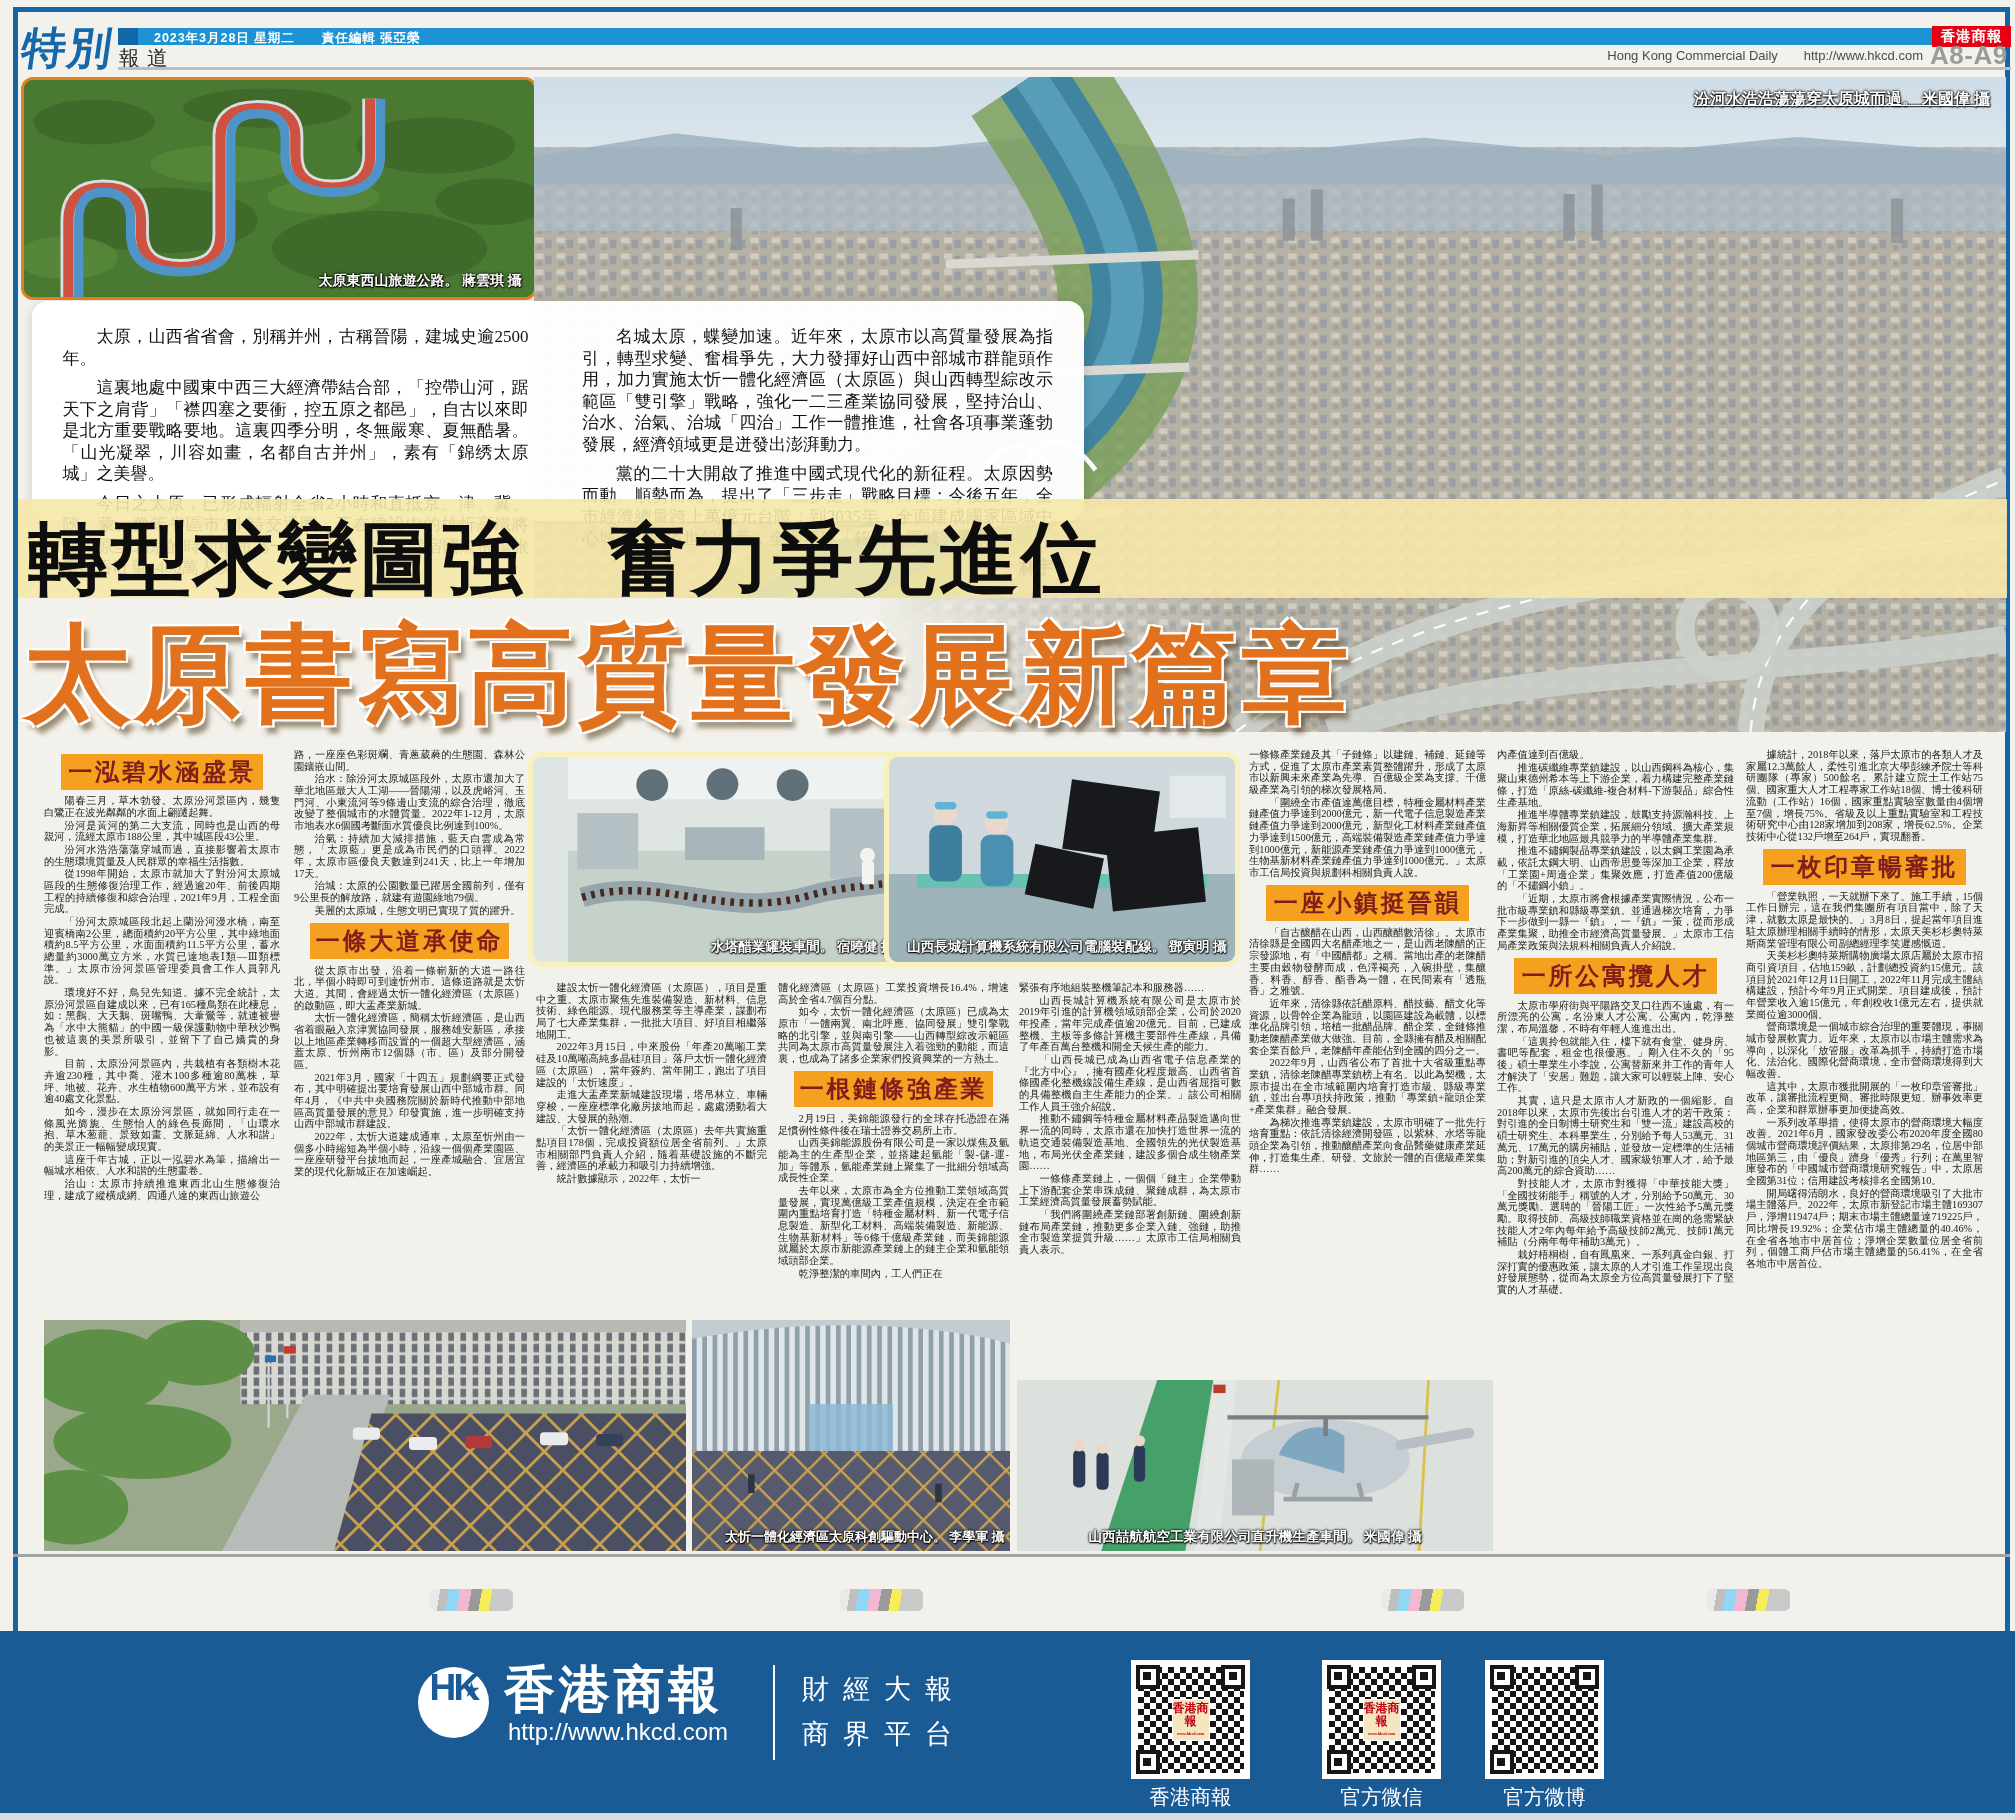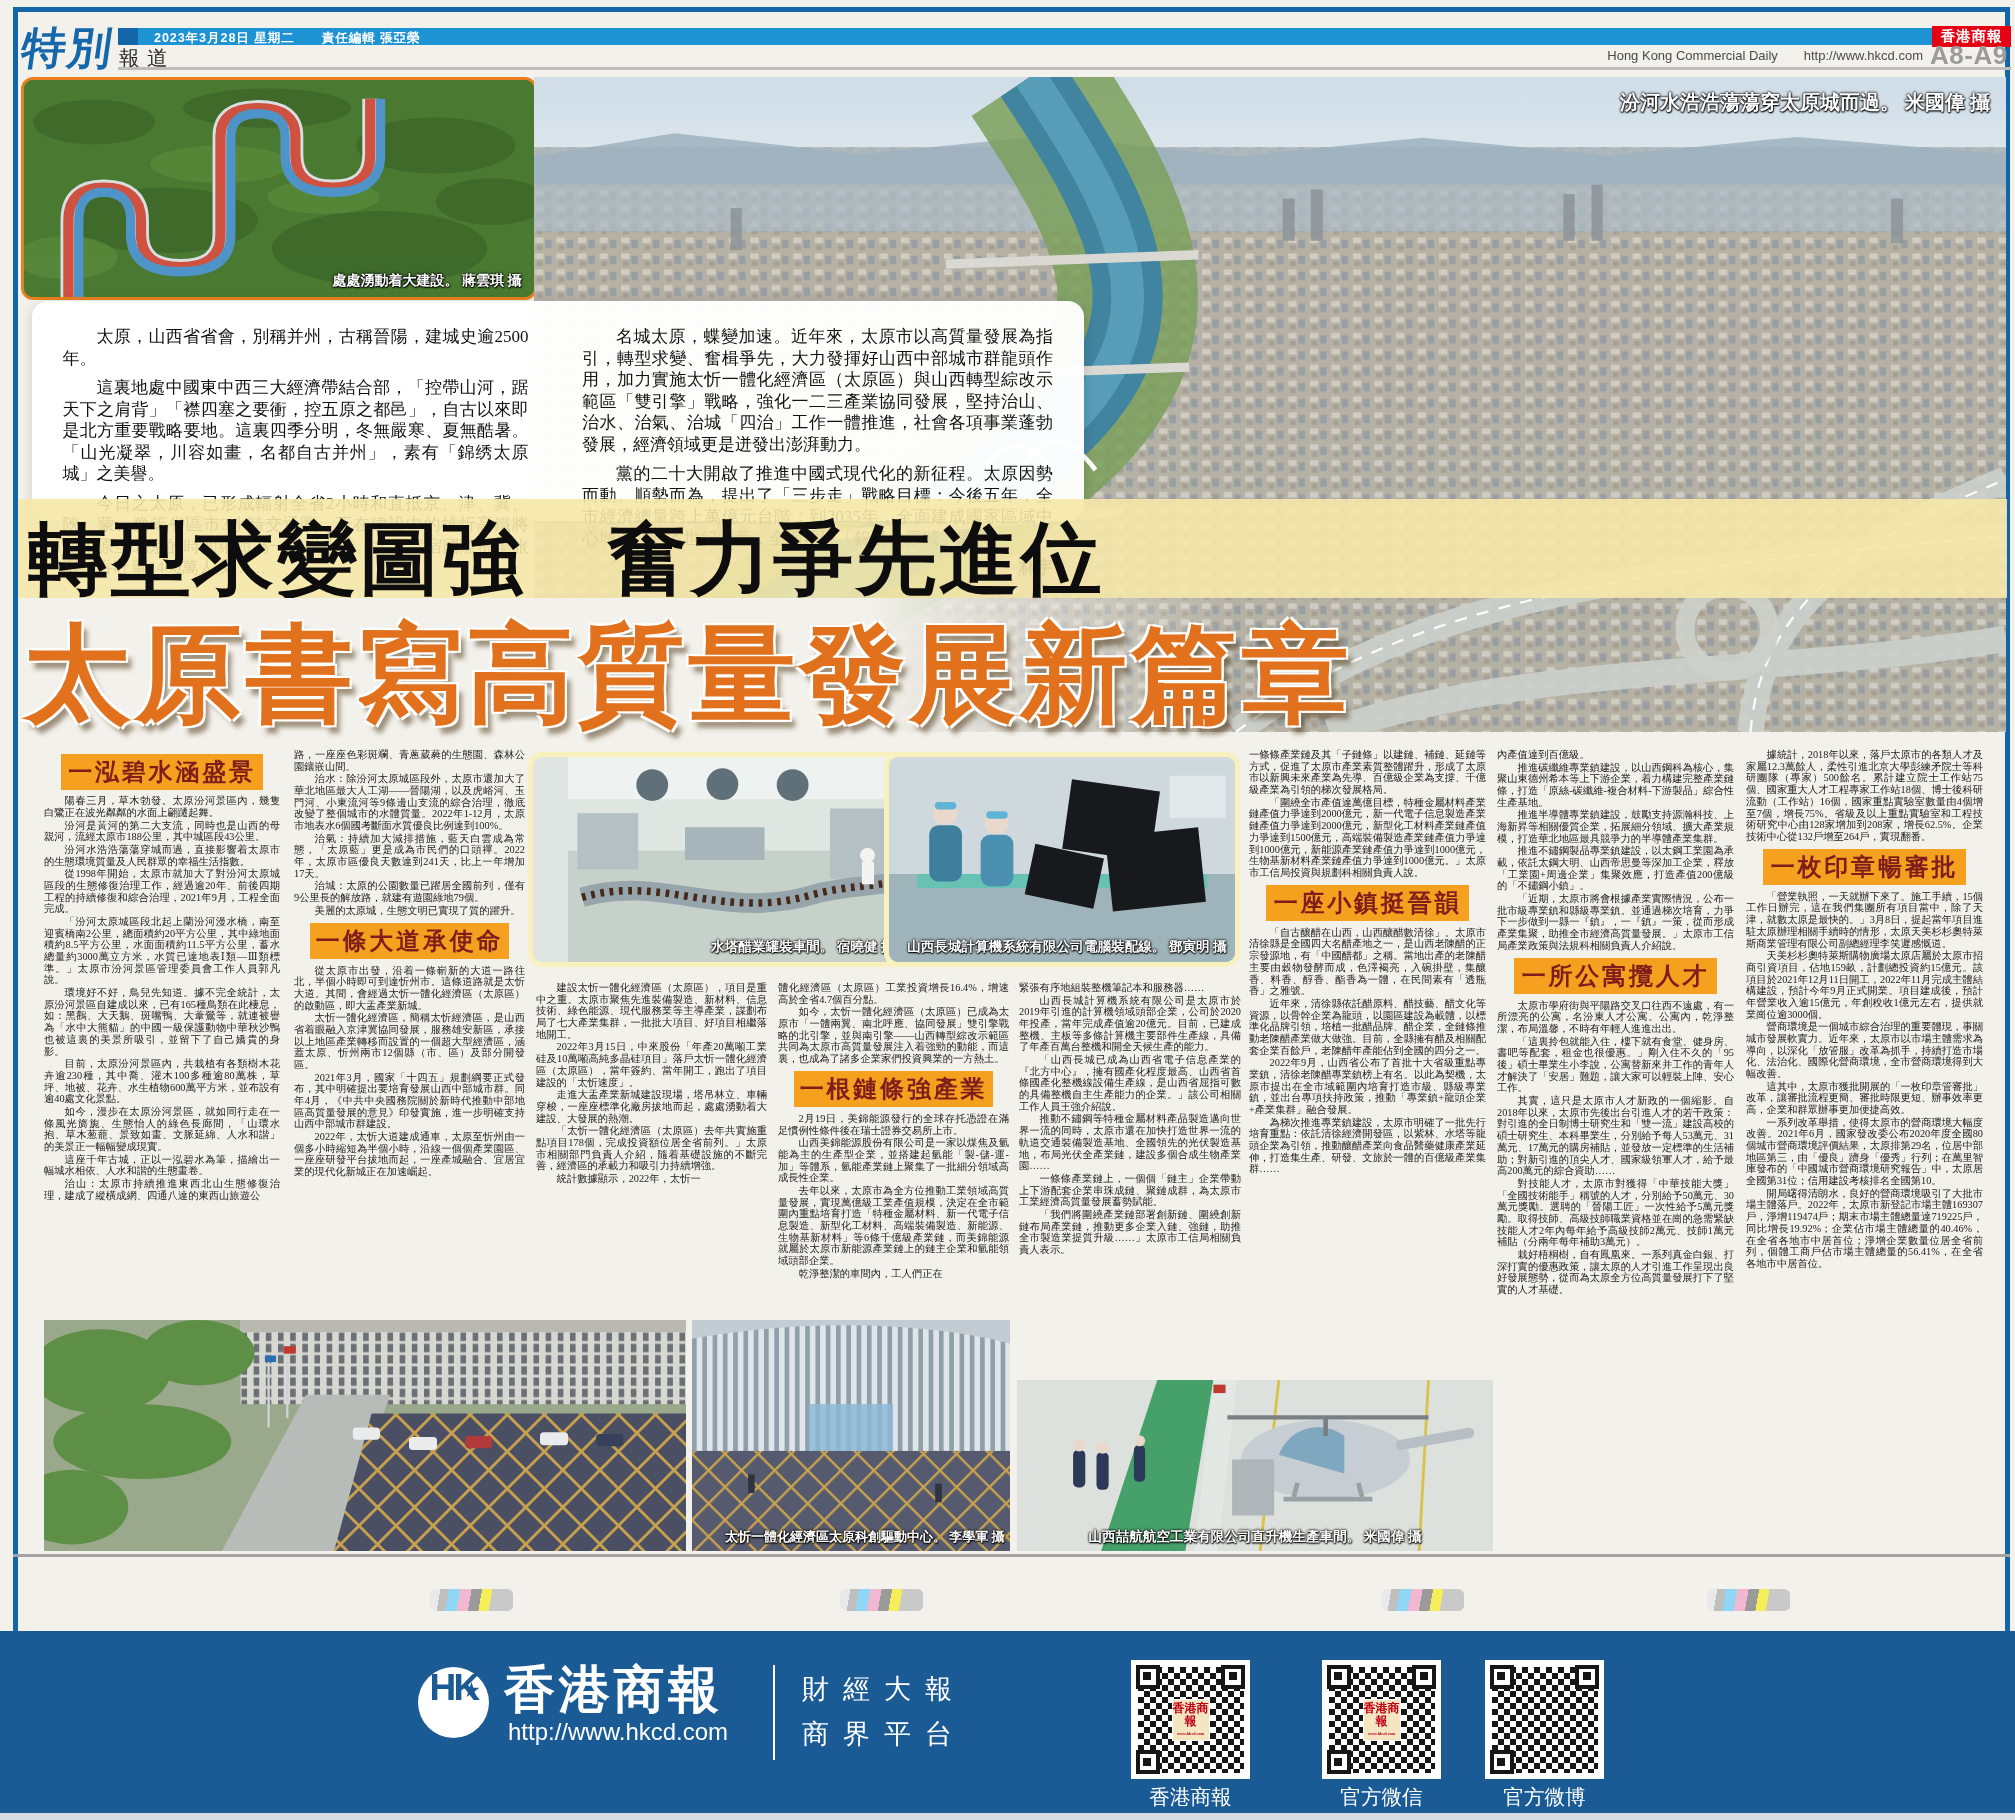--- a/index.html
+++ b/index.html
@@ -134,21 +134,21 @@
       </g>
       <g fill="#5b8c3d" opacity="0.7">
         <ellipse cx="420" cy="180" rx="150" ry="40"></ellipse>
           <ellipse cx="90" cy="380" rx="110" ry="46"></ellipse>
         <ellipse cx="640" cy="250" rx="120" ry="36"></ellipse>
       </g>
       <path d="M95,464 L95,300 Q95,230 170,230 Q250,230 250,300 L250,330 Q250,400 335,400 Q420,400 420,330 L420,120 Q420,60 500,60 Q580,60 580,120 L580,160 Q580,230 660,230 Q740,230 740,160 L740,40" fill="none" stroke="#d8dee2" stroke-width="34"></path>
       <path d="M95,464 L95,300 Q95,230 170,230 Q250,230 250,300 L250,330 Q250,400 335,400 Q420,400 420,330 L420,120 Q420,60 500,60 Q580,60 580,120 L580,160 Q580,230 660,230 Q740,230 740,160 L740,40" fill="none" stroke="#cf5140" stroke-width="22"></path>
       <path d="M117,464 L117,300 Q117,240 170,240 Q228,240 228,300 L228,330 Q228,410 335,410 Q442,410 442,330 L442,120 Q442,72 500,72 Q558,72 558,120 L558,160 Q558,240 660,240 Q762,240 762,160 L762,40" fill="none" stroke="#4f94c9" stroke-width="20"></path>
     </svg>
-    <div class="caption" style="right:12px;bottom:7.5px;font-size:14px;">處處湧動着大建設。 蔣雲琪 攝</div>
+    <div class="caption" style="right:12px;bottom:7.5px;font-size:14px;">太原東西山旅遊公路。 蔣雲琪 攝</div>
   </div>
 
   <div class="abs photo-main">
     <svg width="100%" height="100%" viewBox="0 0 3146 1400" preserveAspectRatio="none">
       <defs>
         <linearGradient id="sky" x1="0" y1="0" x2="0" y2="1">
           <stop offset="0" stop-color="#cfdde8"></stop>
             <stop offset="1" stop-color="#e6ecef"></stop>
         </linearGradient>
         <pattern id="city" width="46" height="34" patternUnits="userSpaceOnUse">
@@ -186,21 +186,21 @@
       <circle cx="2550" cy="1180" r="90" fill="none" stroke="#ccd1cb" stroke-width="40" opacity="0.9"></circle>
       <g fill="#8d9499" opacity="0.85">
         <rect x="1600" y="260" width="26" height="90"></rect>
           <rect x="1660" y="240" width="26" height="110"></rect>
         <rect x="2200" y="250" width="24" height="100"></rect>
           <rect x="2260" y="230" width="24" height="120"></rect>
         <rect x="2900" y="260" width="26" height="95"></rect>
           <rect x="420" y="280" width="24" height="90"></rect>
       </g>
     </svg>
-    <div class="caption" style="right:16px;top:12px;font-size:20px;">汾河水浩浩蕩蕩穿太原城而過。 米國偉 攝</div>
+    <div class="caption" style="right:16px;top:12px;font-size:16px;text-decoration:underline;">汾河水浩浩蕩蕩穿太原城而過。 米國偉 攝</div>
   </div>
 
   <div class="abs introbox">
     <div class="icol icol1">
       <p>太原，山西省省會，別稱并州，古稱晉陽，建城史逾2500年。</p>
       <p>這裏地處中國東中西三大經濟帶結合部，「控帶山河，踞天下之肩背」「襟四塞之要衝，控五原之都邑」，自古以來即是北方重要戰略要地。這裏四季分明，冬無嚴寒、夏無酷暑。「山光凝翠，川容如畫，名都自古并州」，素有「錦绣太原城」之美譽。</p>
       <p>今日之太原，已形成輻射全省2小時和直抵京、津、冀、陝、蒙、豫等省區市3小時交通圈。正在建設中的雄忻高鐵將使太原至北京的時間縮短為一個半小時。太原武宿國際機場旅客年吞吐量1400萬人次……</p>
     </div>
     <div class="icol icol2">
       <p>名城太原，蝶變加速。近年來，太原市以高質量發展為指引，轉型求變、奮楫爭先，大力發揮好山西中部城市群龍頭作用，加力實施太忻一體化經濟區（太原區）與山西轉型綜改示範區「雙引擎」戰略，強化一二三產業協同發展，堅持治山、治水、治氣、治城「四治」工作一體推進，社會各項事業蓬勃發展，經濟領域更是迸發出澎湃動力。</p>

